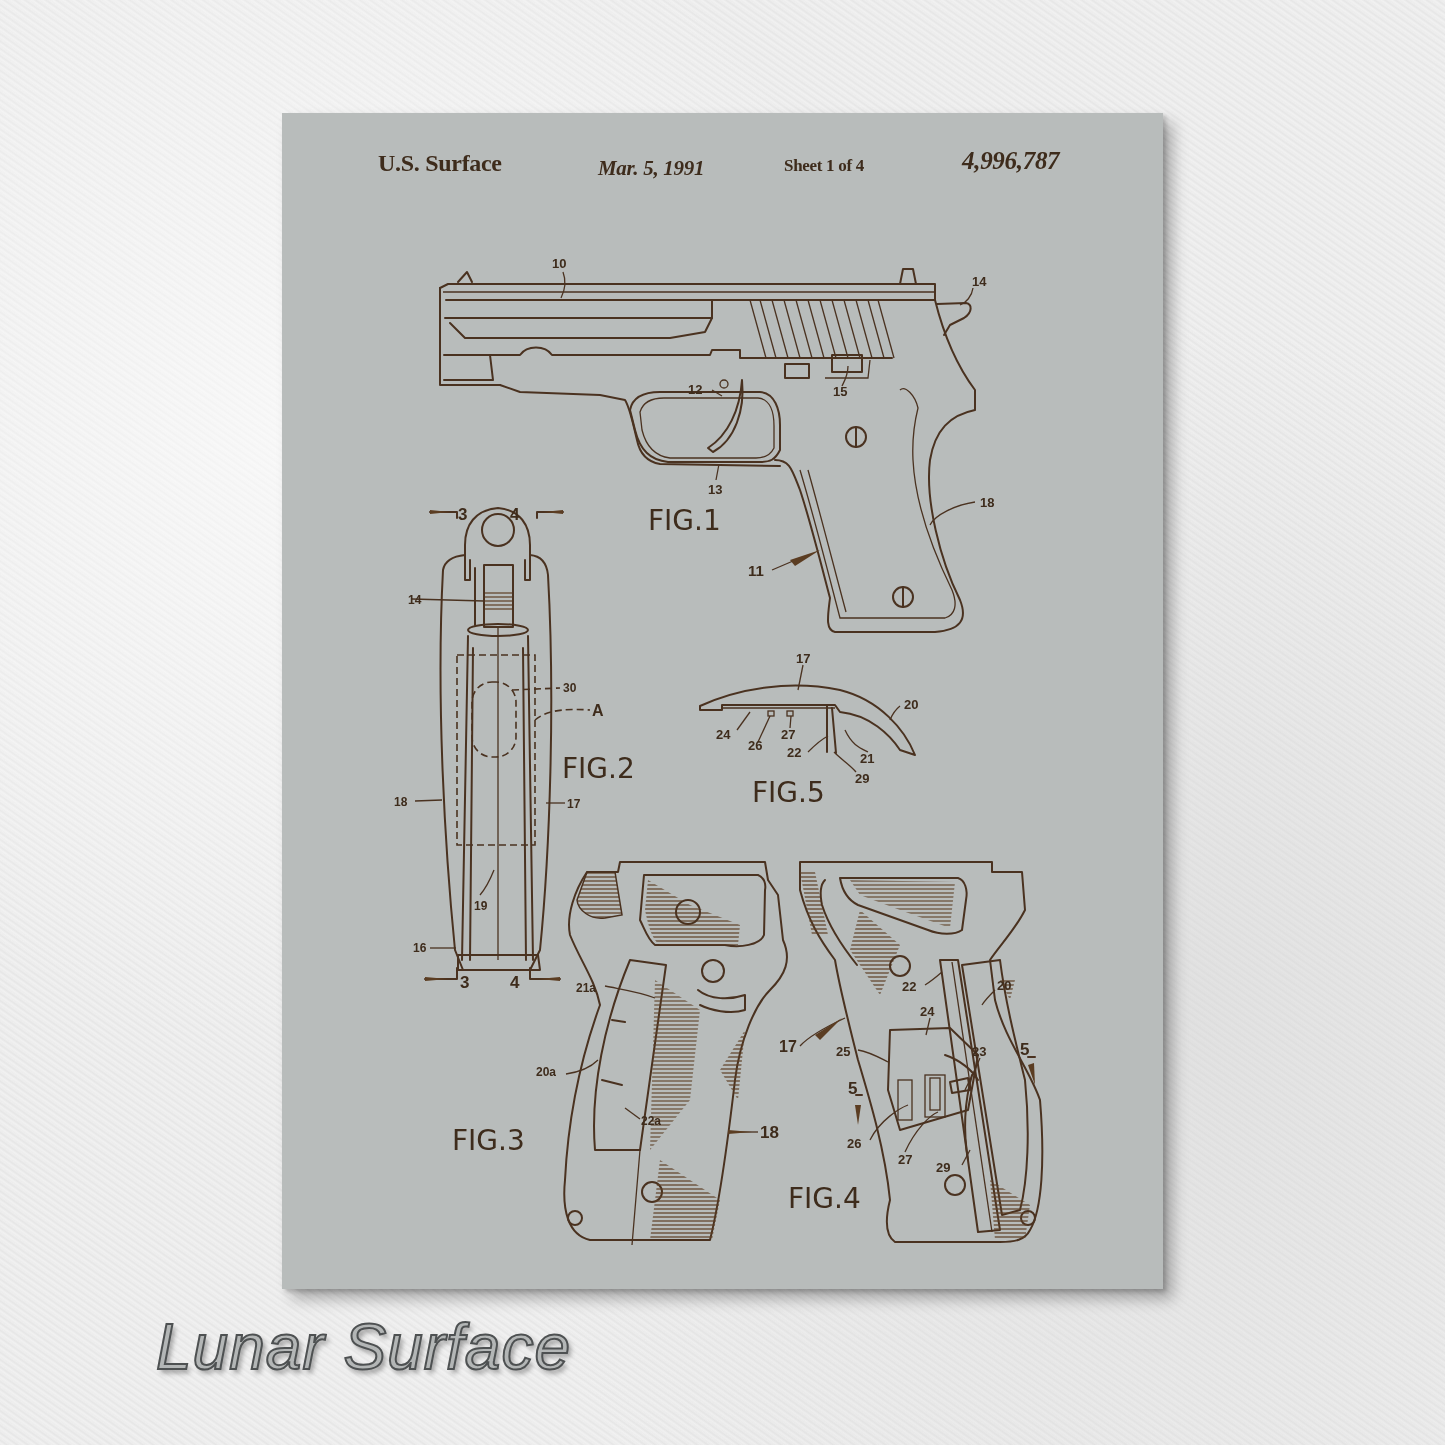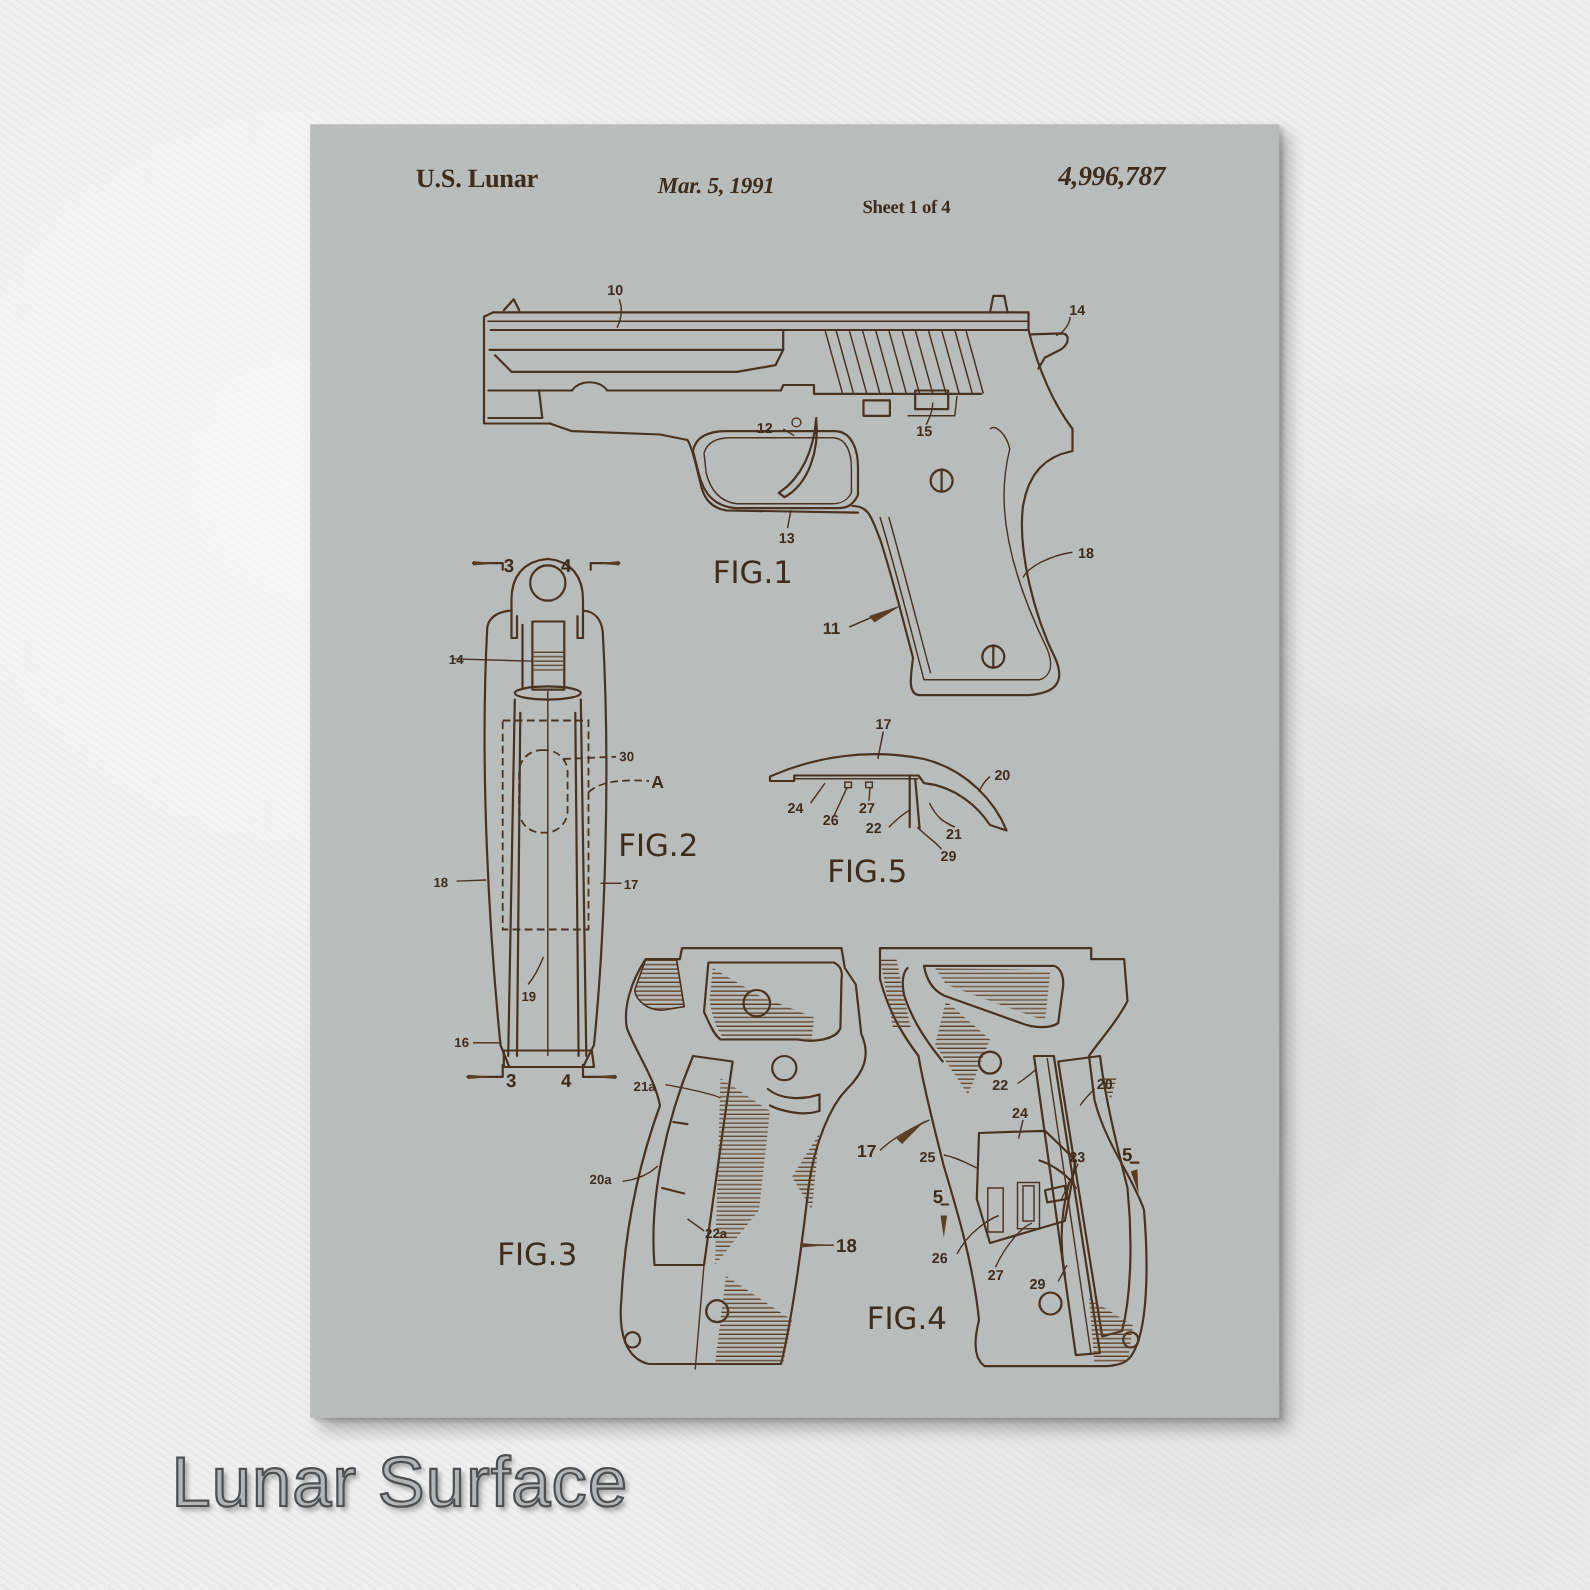--- a/index.html
+++ b/index.html
@@ -16,44 +16,45 @@
     position: absolute; left: 282px; top: 113px; width: 881px; height: 1176px;
     background: #b8bcbb;
     box-shadow: 10px 10px 14px rgba(0,0,0,0.28), 3px 3px 4px rgba(0,0,0,0.18);
   }
   .hdr {
     position: absolute; top: 148px; color: #3e2c1c; font-family: "Liberation Serif", serif;
     font-weight: bold; white-space: nowrap; letter-spacing: -0.3px;
   }
   .hdr.title { left: 378px; font-size: 24px; top: 150px; }
   .hdr.date  { left: 598px; font-size: 21px; top: 156px; font-style: italic; }
-  .hdr.sheet { left: 784px; font-size: 17px; top: 156px; margin-top: 23px; }
+  .hdr.sheet { left: 784px; font-size: 17px; top: 156px; }
   .hdr.num   { left: 962px; font-size: 25px; top: 147px; font-style: italic; }
   svg.drawing { position: absolute; left: 0; top: 0; width: 1445px; height: 1445px; }
   .ink { stroke: #4a3220; fill: none; stroke-width: 2; stroke-linecap: round; stroke-linejoin: round; }
   .ink-thin { stroke: #4a3220; fill: none; stroke-width: 1.3; }
   .dash { stroke: #4a3220; fill: none; stroke-width: 1.6; stroke-dasharray: 7 4; }
   .hatch { stroke: #5b3d22; stroke-width: 1.2; }
   .lbl { fill: #3e2c1c; font-family: "Liberation Sans", sans-serif; font-weight: bold; }
   .fig { fill: #3e2c1c; font-family: "DejaVu Sans", sans-serif; }
   .caption {
     position: absolute; left: 156px; top: 1310px;
     font-family: "Liberation Sans", sans-serif; font-size: 64px; letter-spacing: 1px;
     color: #b3b6b6;
     -webkit-text-stroke: 2px #4e5152;
     text-shadow: 3px 4px 5px rgba(0,0,0,0.35);
     white-space: nowrap;
+    font-style: italic;
   }
 </style>
 </head>
 <body>
 
 <div class="panel"></div>
 
-<div class="hdr title">U.S. Lunar</div>
+<div class="hdr title">U.S. Surface</div>
 <div class="hdr date">Mar. 5, 1991</div>
 <div class="hdr sheet">Sheet 1 of 4</div>
 <div class="hdr num">4,996,787</div>
 
 <svg class="drawing" viewBox="0 0 1445 1445">
   <defs>
     <pattern id="hatchH" width="4" height="4" patternUnits="userSpaceOnUse">
       <line x1="0" y1="1" x2="4" y2="1" class="hatch"></line>
     </pattern>
     <pattern id="hatchD" width="10" height="10" patternUnits="userSpaceOnUse" patternTransform="rotate(-35)">

